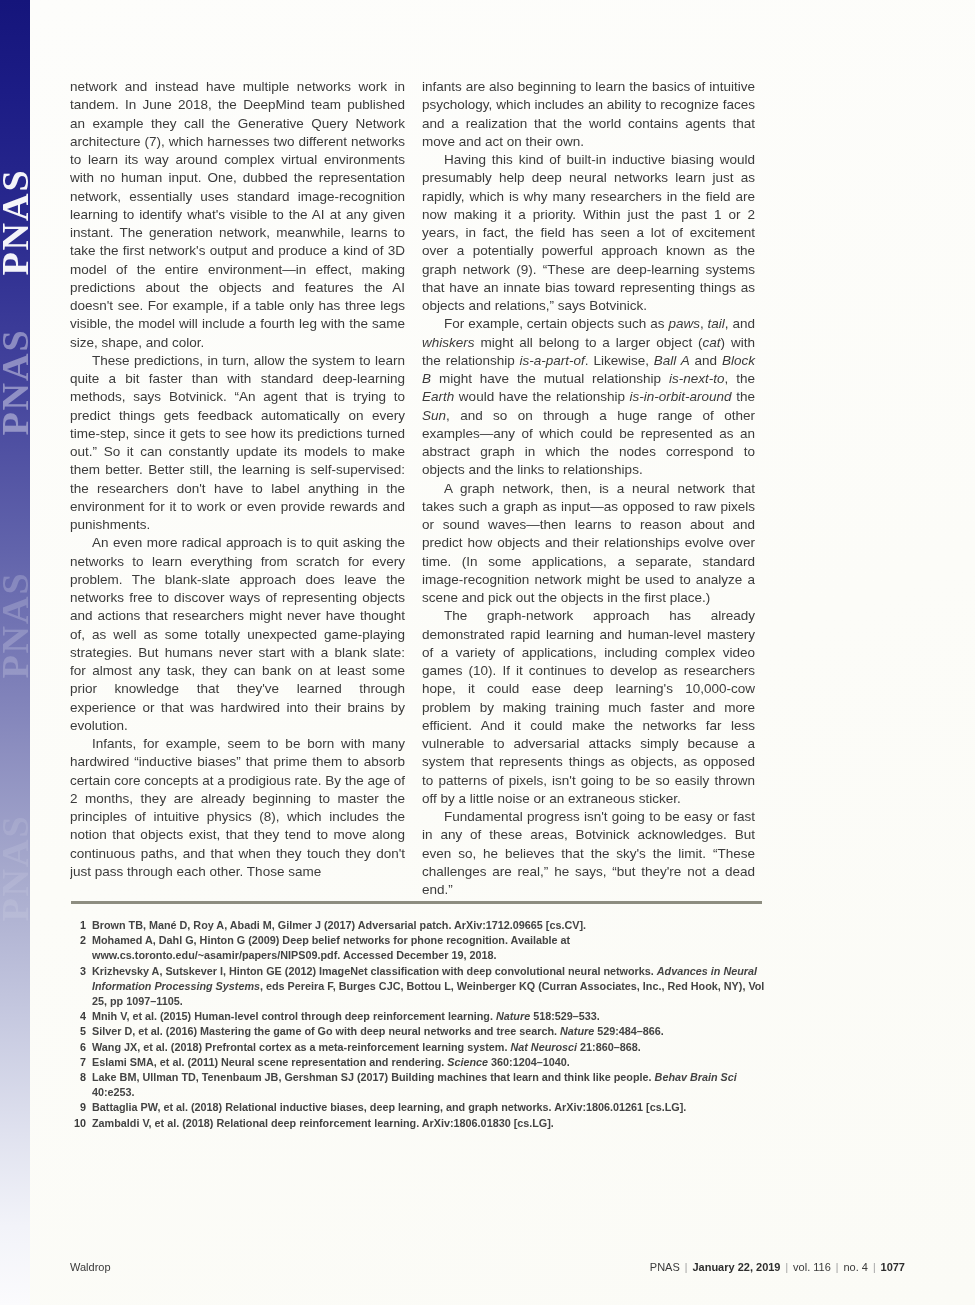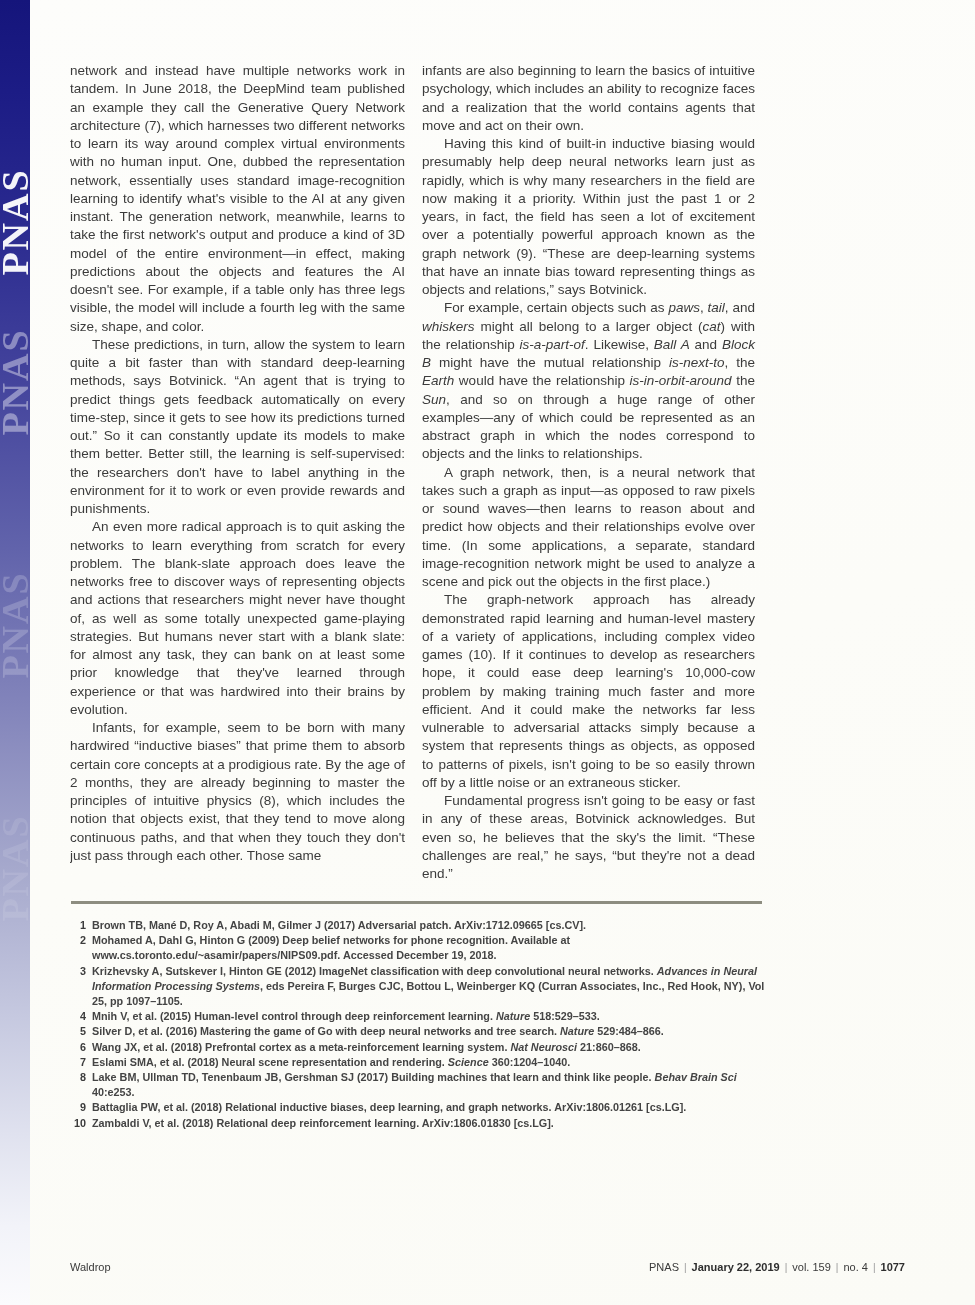--- a/index.html
+++ b/index.html
@@ -19,21 +19,21 @@
     position:absolute;left:15px;transform:translate(-50%,-50%) rotate(-90deg);
     font-family:"Liberation Serif",serif;font-weight:700;font-size:38px;
     letter-spacing:2px;color:#ffffff;white-space:nowrap;
   }
   .w1{top:222px;opacity:.95}
   .w2{top:382px;opacity:.40}
   .w3{top:625px;opacity:.20}
   .w4{top:868px;opacity:.10}
   
   .main{
-    position:absolute;left:70px;top:62px;width:695px;height:842px;
+    position:absolute;left:70px;top:78px;width:695px;height:842px;
     display:flex;gap:17px;overflow:hidden;
   }
   .col{width:335px;}
   .col:last-child{width:333px;}
   .para{
     margin:0;font-size:13.5px;line-height:18.25px;text-align:justify;
     color:#3b3b3b;
   }
   .para.indent{text-indent:22px;}
   
@@ -102,36 +102,36 @@
       <div class="ref">
         <span class="ref-num">5</span>
         <span class="ref-text"><span>Silver D, et al. (2016) Mastering the game of Go with deep neural networks and tree search. </span><i>Nature</i><span> 529:484–866.</span></span>
       </div>
       <div class="ref">
         <span class="ref-num">6</span>
         <span class="ref-text"><span>Wang JX, et al. (2018) Prefrontal cortex as a meta-reinforcement learning system. </span><i>Nat Neurosci</i><span> 21:860–868.</span></span>
       </div>
       <div class="ref">
         <span class="ref-num">7</span>
-        <span class="ref-text"><span>Eslami SMA, et al. (2018) Neural scene representation and rendering. </span><i>Science</i><span> 360:1204–1040.</span></span>
+        <span class="ref-text"><span>Eslami SMA, et al. (2011) Neural scene representation and rendering. </span><i>Science</i><span> 360:1204–1040.</span></span>
       </div>
       <div class="ref">
         <span class="ref-num">8</span>
         <span class="ref-text"><span>Lake BM, Ullman TD, Tenenbaum JB, Gershman SJ (2017) Building machines that learn and think like people. </span><i>Behav Brain Sci</i><span> 40:e253.</span></span>
       </div>
       <div class="ref">
         <span class="ref-num">9</span>
         <span class="ref-text"><span>Battaglia PW, et al. (2018) Relational inductive biases, deep learning, and graph networks. ArXiv:1806.01261 [cs.LG].</span></span>
       </div>
       <div class="ref">
         <span class="ref-num">10</span>
         <span class="ref-text"><span>Zambaldi V, et al. (2018) Relational deep reinforcement learning. ArXiv:1806.01830 [cs.LG].</span></span>
       </div>
     </div>
 
   <div class="footer">
     <span>Waldrop</span>
     <span class="fright">
-      <span>PNAS</span><span class="sep">|</span><b>January 22, 2019</b><span class="sep">|</span><span>vol. 159</span><span class="sep">|</span><span>no. 4</span><span class="sep">|</span><b>1077</b>
+      <span>PNAS</span><span class="sep">|</span><b>January 22, 2019</b><span class="sep">|</span><span>vol. 116</span><span class="sep">|</span><span>no. 4</span><span class="sep">|</span><b>1077</b>
     </span>
   </div>
 
 </div>
 
 </body></html>

